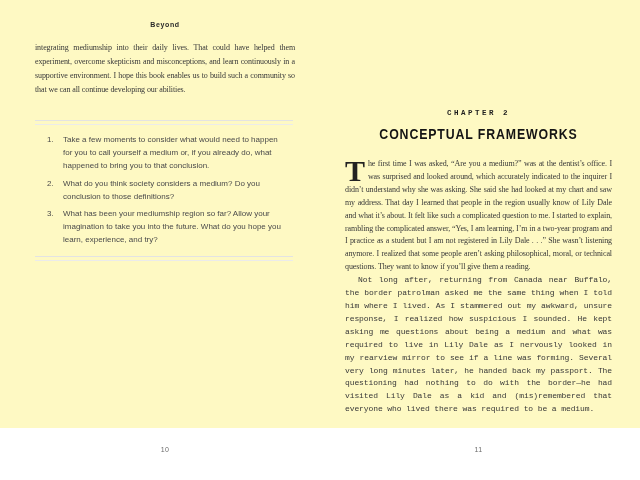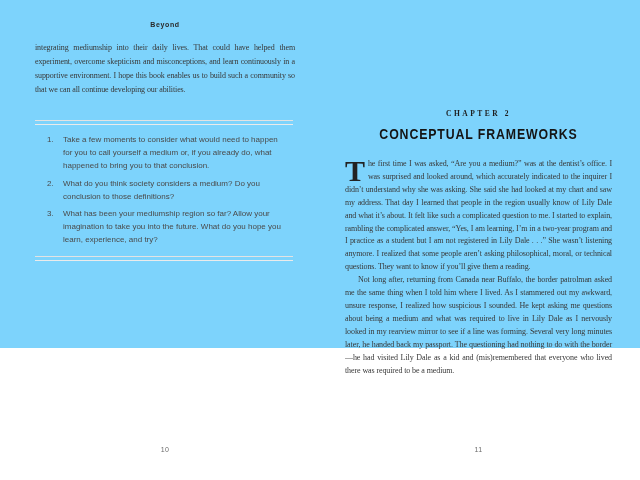--- a/index.html
+++ b/index.html
@@ -6,21 +6,21 @@
   html, body { background: #ffffff; }
   #spread {
     position: relative;
     width: 640px;
     height: 480px;
     background: #ffffff;
     overflow: hidden;
     font-family: "Liberation Serif", serif;
     color: #2e2e2e;
   }
-  .page { position: absolute; top: 0; width: 320px; height: 348px; background: #7dd3fc; }
+  .page { position: absolute; top: 0; width: 320px; height: 428px; background: #fef9c3; }
   #left-page  { left: 0; }
   #right-page { left: 320px; }
 
   
   .running-header {
     position: absolute; top: 21px; left: 35px; width: 260px;
     text-align: center;
     font-family: "Liberation Sans", sans-serif;
     font-size: 7px; font-weight: bold; letter-spacing: 0.6px;
     color: #2a2a2a;
@@ -55,40 +55,40 @@
     font-size: 7px; color: #6b6b6b; letter-spacing: 0.3px;
     text-align: center;
   }
   #left-page .page-number  { left: 35px; width: 260px; }
   #right-page .page-number { left: 25px; width: 267px; }
 
   
   .chapter-label {
     position: absolute; top: 109px; left: 25px; width: 267px;
     text-align: center;
-    font-family: Liberation Serif, serif;
+    font-family: Liberation Mono, monospace;
     font-size: 7.5px; font-weight: bold; letter-spacing: 2.5px;
     color: #1d1d1d;
     white-space: nowrap;
   }
   .chapter-title {
     position: absolute; top: 126px; left: 25px; width: 267px;
     text-align: center;
     font-family: "Liberation Sans", sans-serif;
     font-size: 14px; font-weight: 800; letter-spacing: 1px;
     color: #141414;
     transform: scaleX(0.88); transform-origin: center;
     white-space: nowrap;
   }
   .rp-body {
     position: absolute; top: 158px; left: 25px; width: 267px;
     font-size: 8px; line-height: 12.9px; letter-spacing: -0.1px;
     text-align: justify; color: #383838;
   }
-  .rp-body p.indent { text-indent: 13px; }
+  .rp-body p.indent { text-indent: 13px; font-family: Liberation Mono, monospace; }
   .drop-cap {
     float: left;
     font-size: 30px; line-height: 22px;
     font-weight: 600; color: #222;
     margin: 2px 3px 0 0;
   }
 </style>
 </head>
 <body>
 

